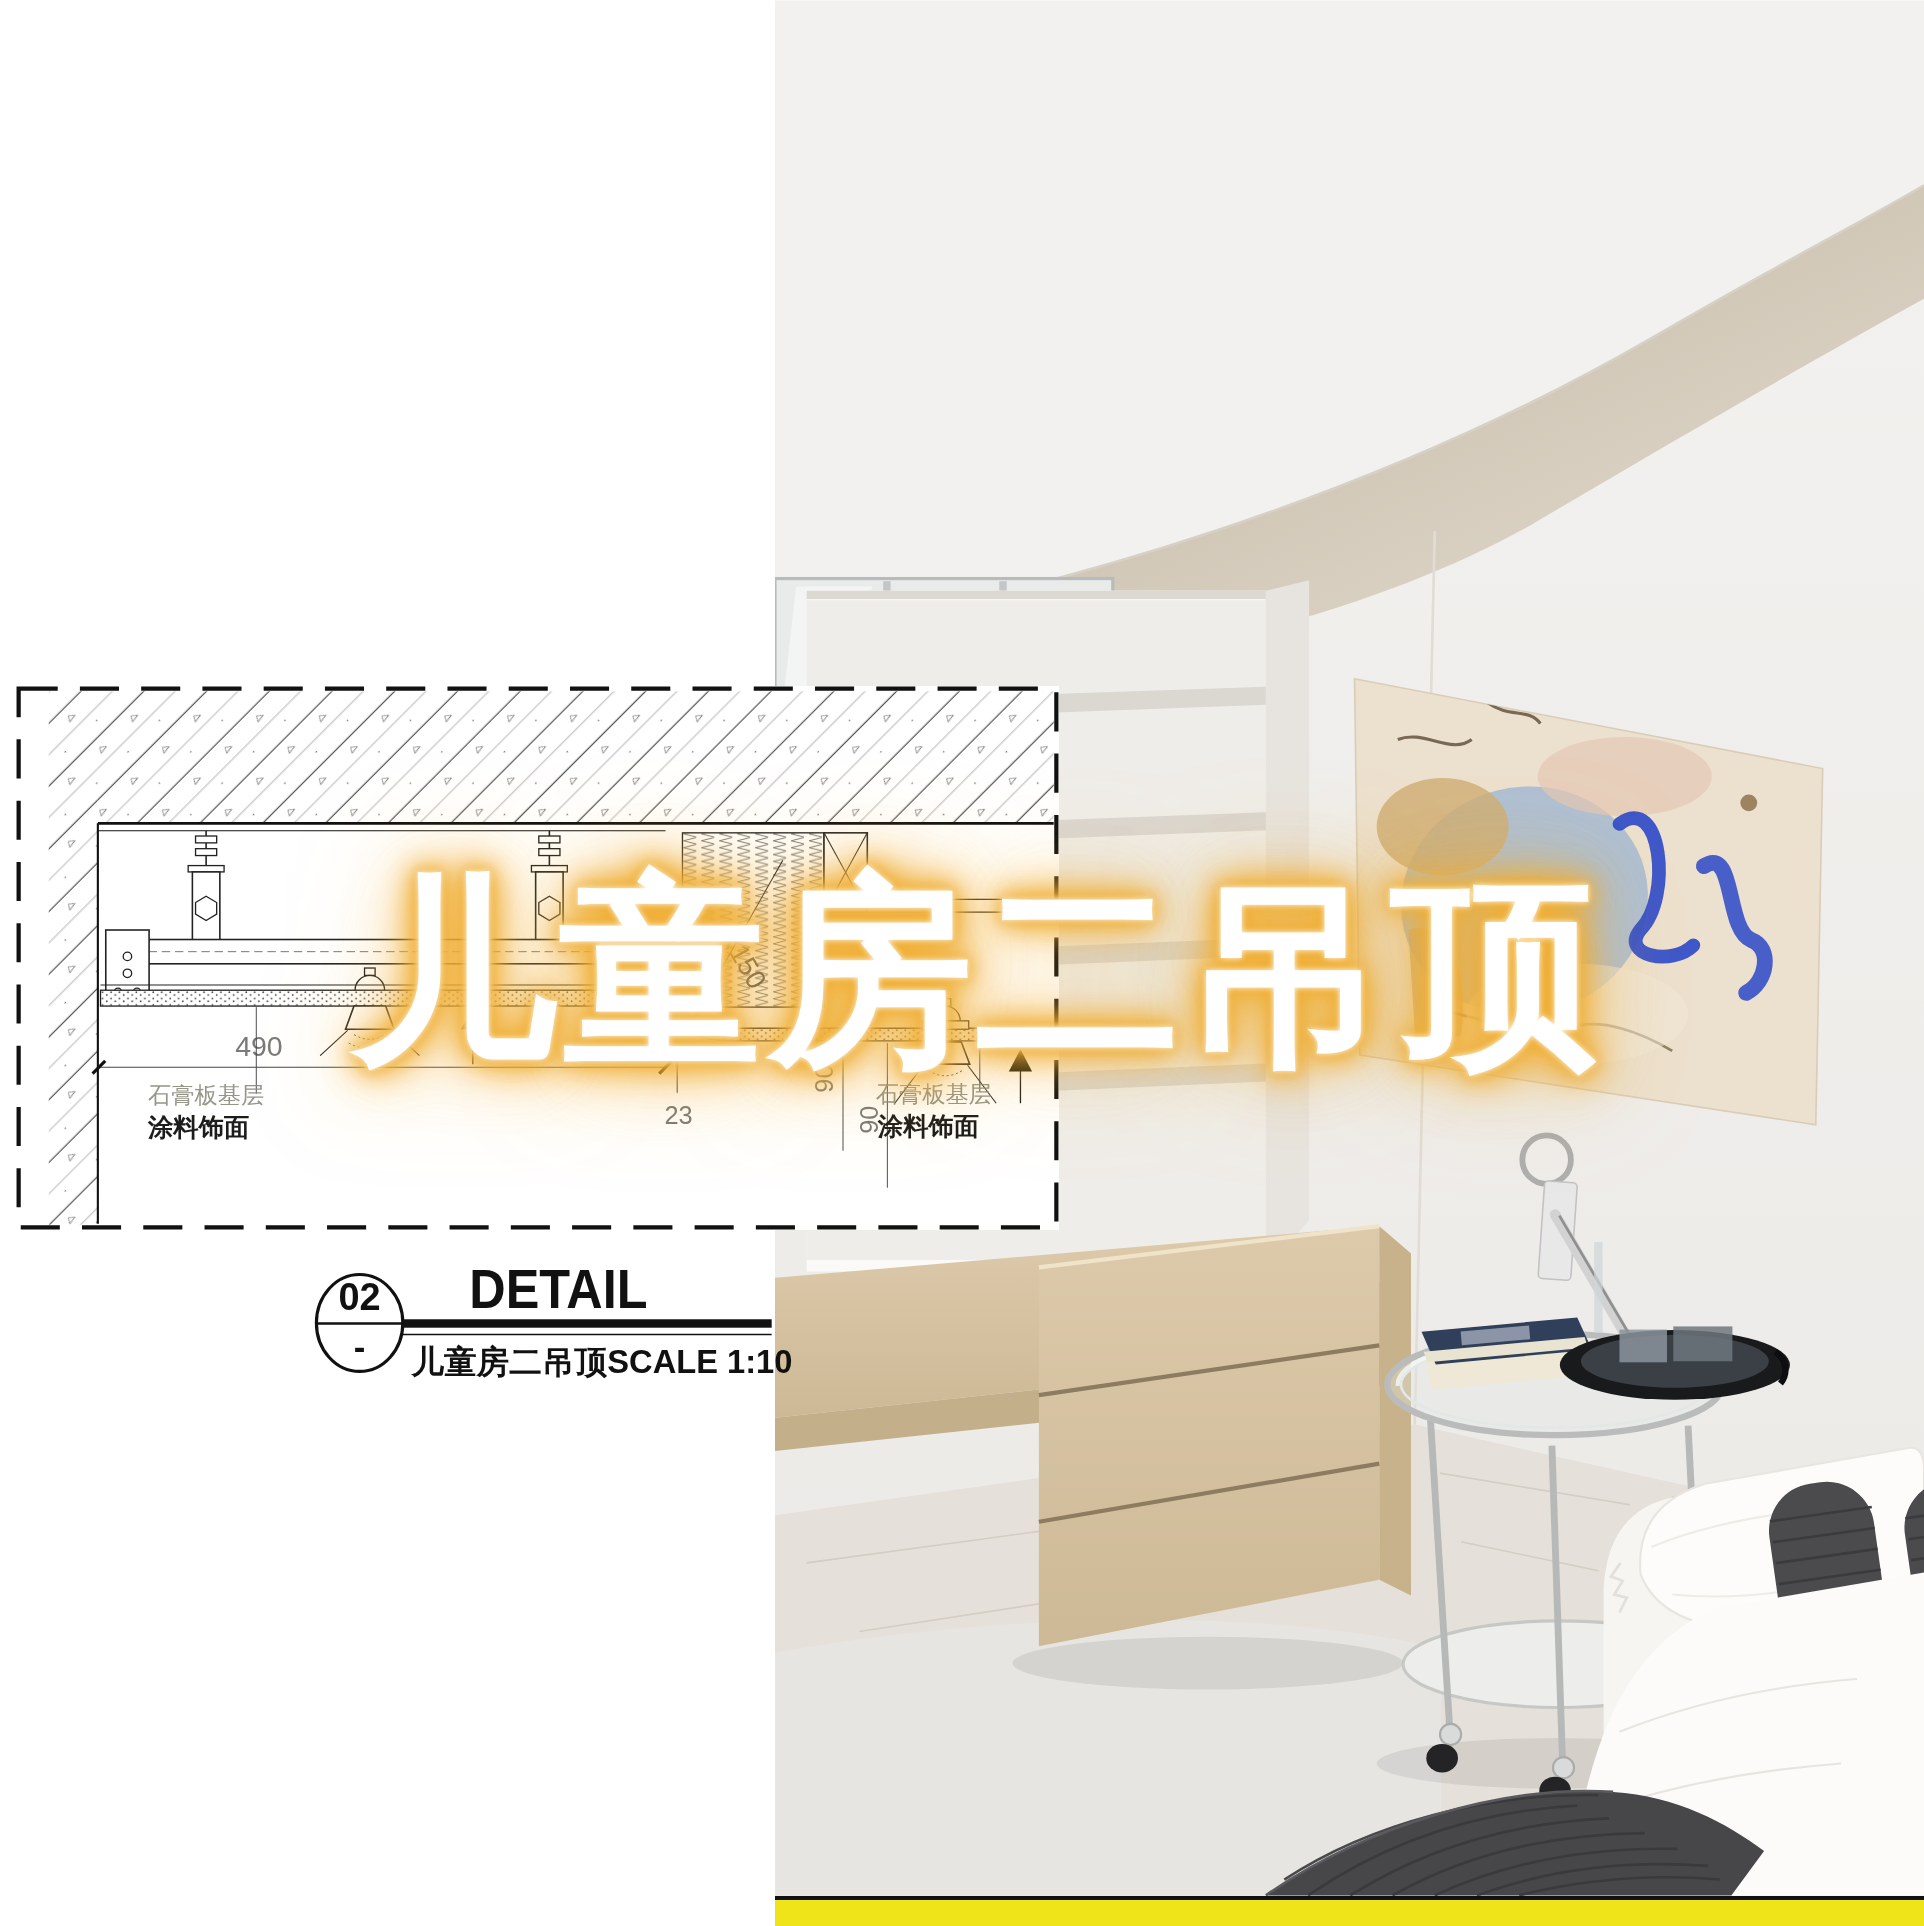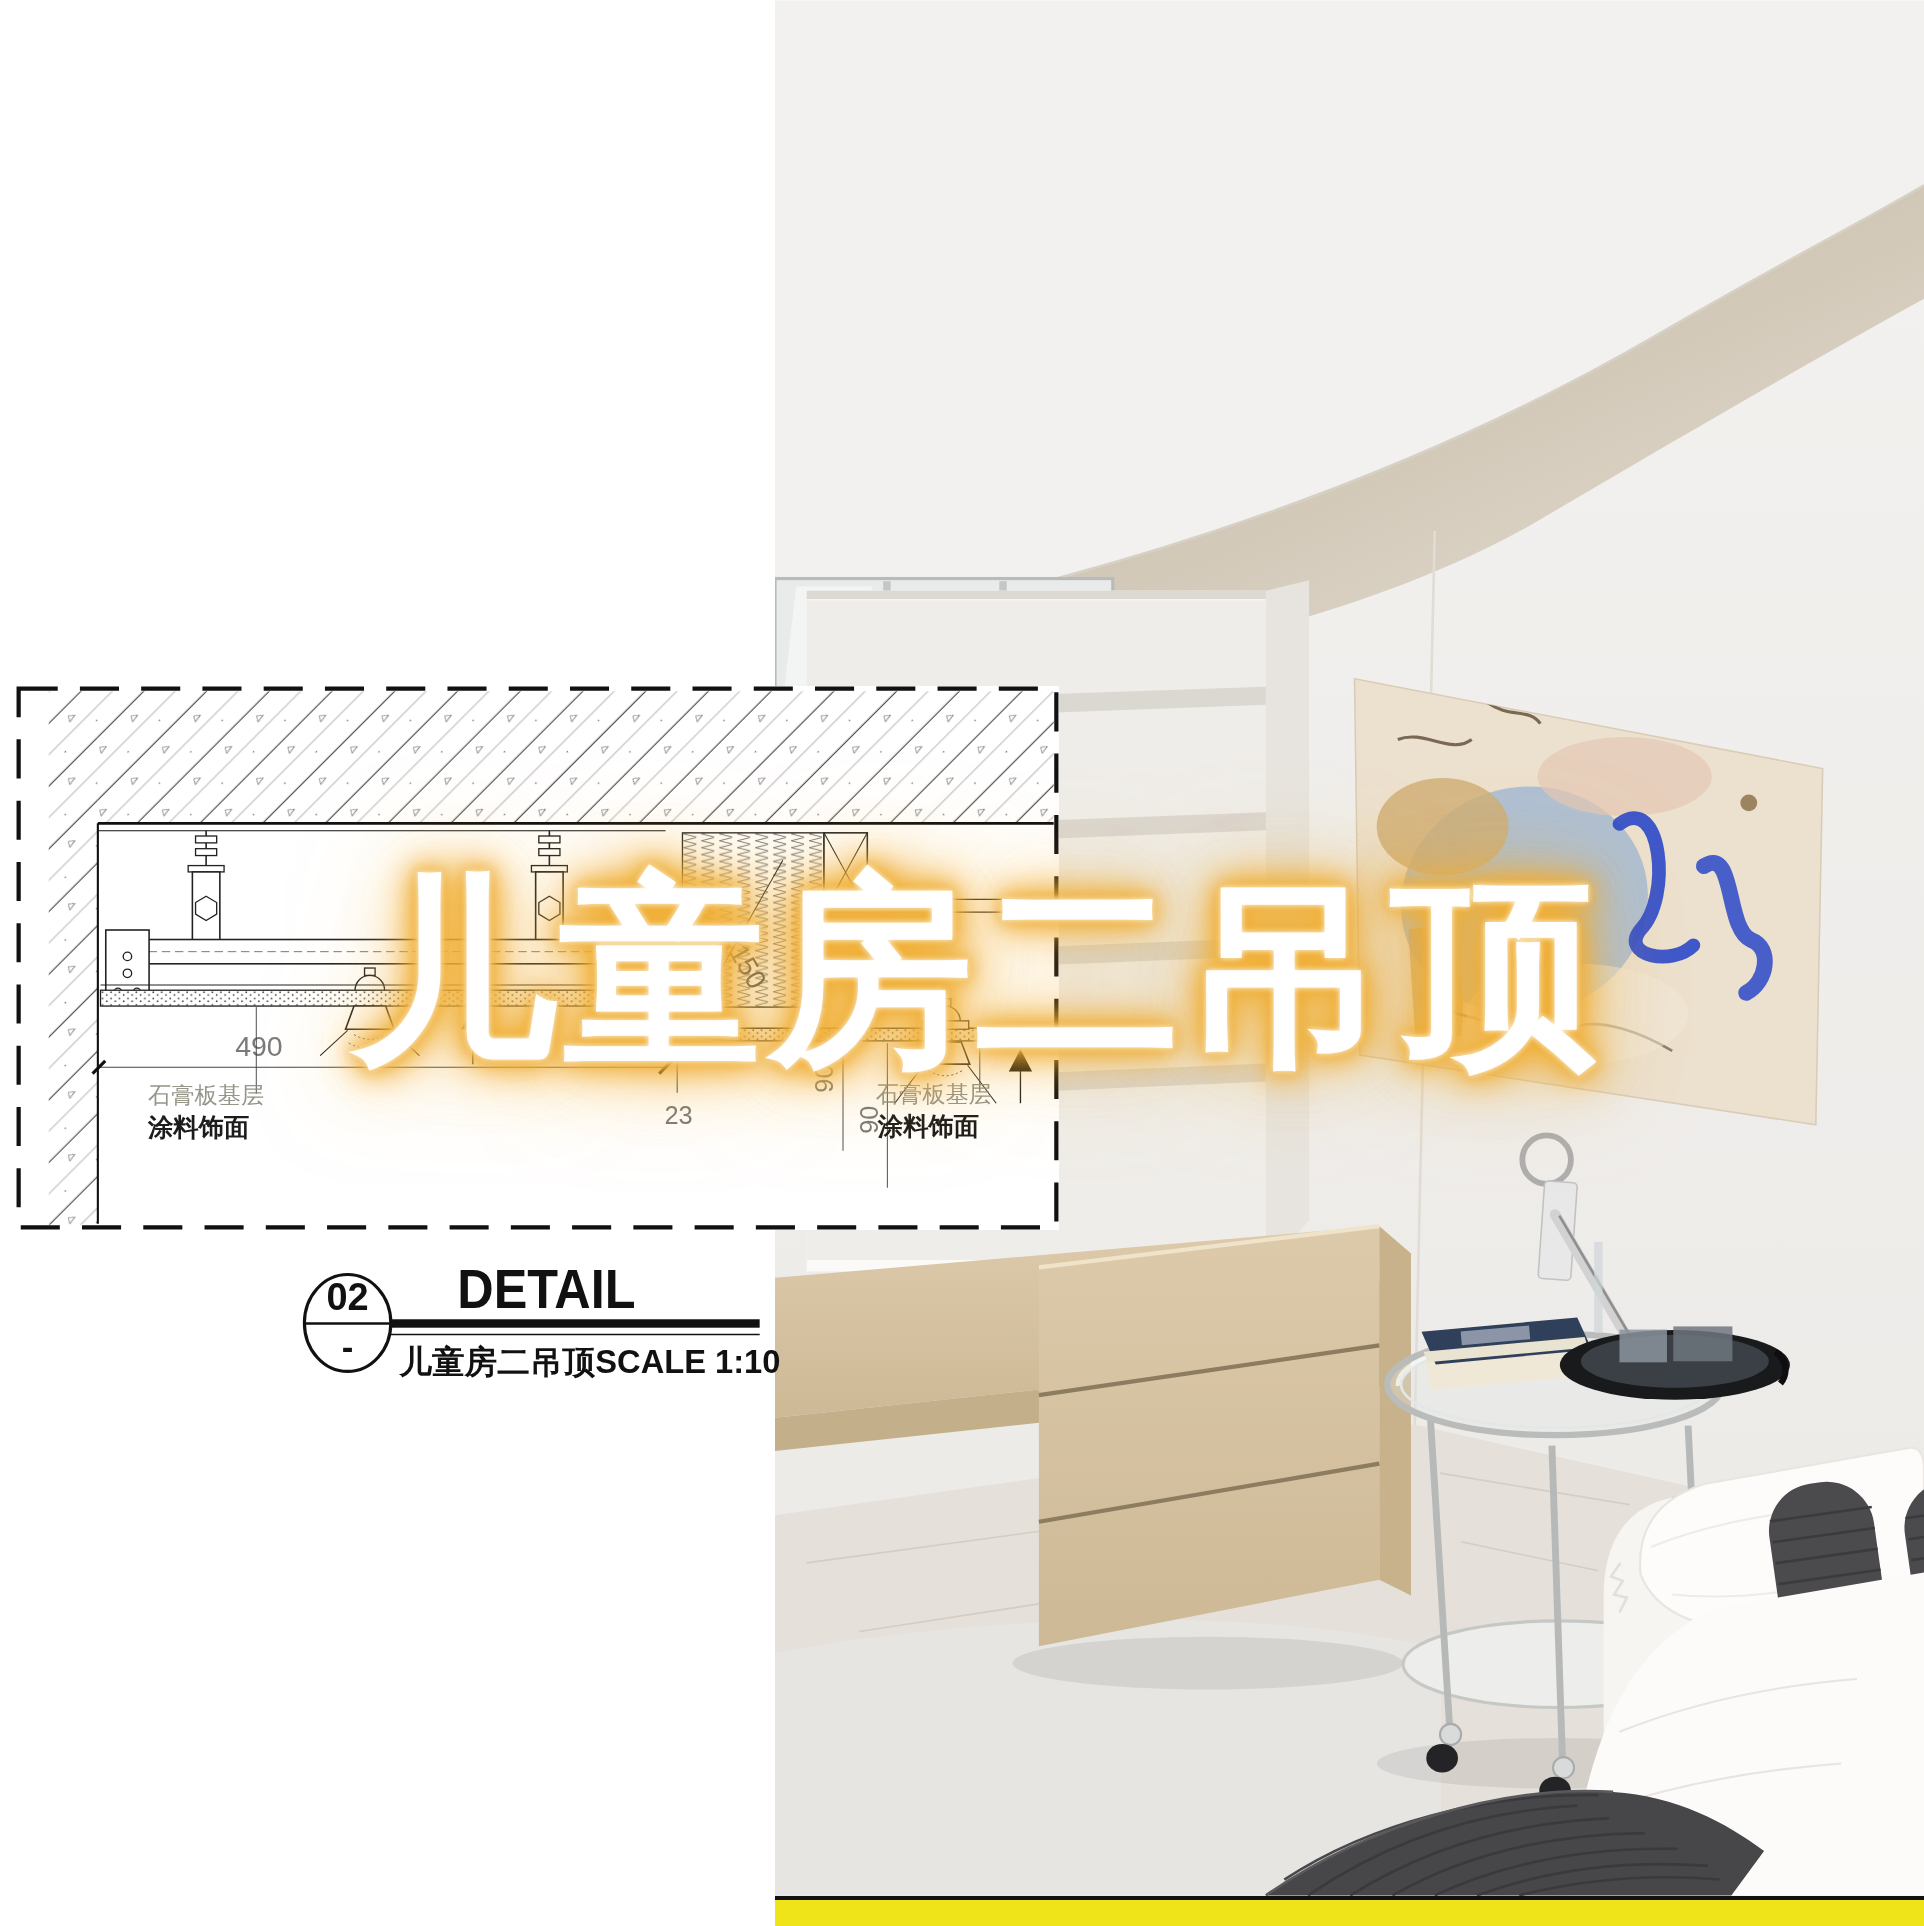--- a/index.html
+++ b/index.html
@@ -2,21 +2,21 @@
 <html style="font-size:8.4px"><head>
 <meta charset="utf-8">
 <style>
   html,body{margin:0;padding:0;background:#fff;}
   .page{position:relative;width:1925px;height:1926px;background:#ffffff;overflow:hidden;
         font-family:"Liberation Sans",sans-serif;}
   .photo{position:absolute;left:775px;top:0;width:1149px;height:1896px;}
   .bottom-bar{position:absolute;left:775px;top:1896px;width:1149px;height:31px;
               background:#EFE31A;border-top:4.8px solid #111;box-sizing:border-box;}
   .drawing-panel{position:absolute;left:16px;top:686px;width:1043px;height:544px;background:#ffffff;}
-  .detail-block{position:absolute;left:226px;top:1265px;width:591px;height:137px;}
+  .detail-block{position:absolute;left:238px;top:1265px;width:591px;height:137px;}
   .title-overlay{position:absolute;left:351px;top:856px;width:1489px;height:253px;
       font-size:205px;line-height:232px;font-weight:900;letter-spacing:3.2px;color:#ffffff;
       white-space:nowrap;z-index:30;
       text-shadow:0 0 6.3px #ffffff,0 0 5.3px #F0AF36,0 0 11.6px #F0AF36,0 0 22px #F0AF36,
         0 0 42px #F0AF36,0 0 69px rgba(240,175,54,.8),0 0 111px rgba(240,175,54,.55),
         0 0 32px #F0AF36;}
   svg text{font-family:"Liberation Sans",sans-serif;}
 </style>
 </head>
 <body>

